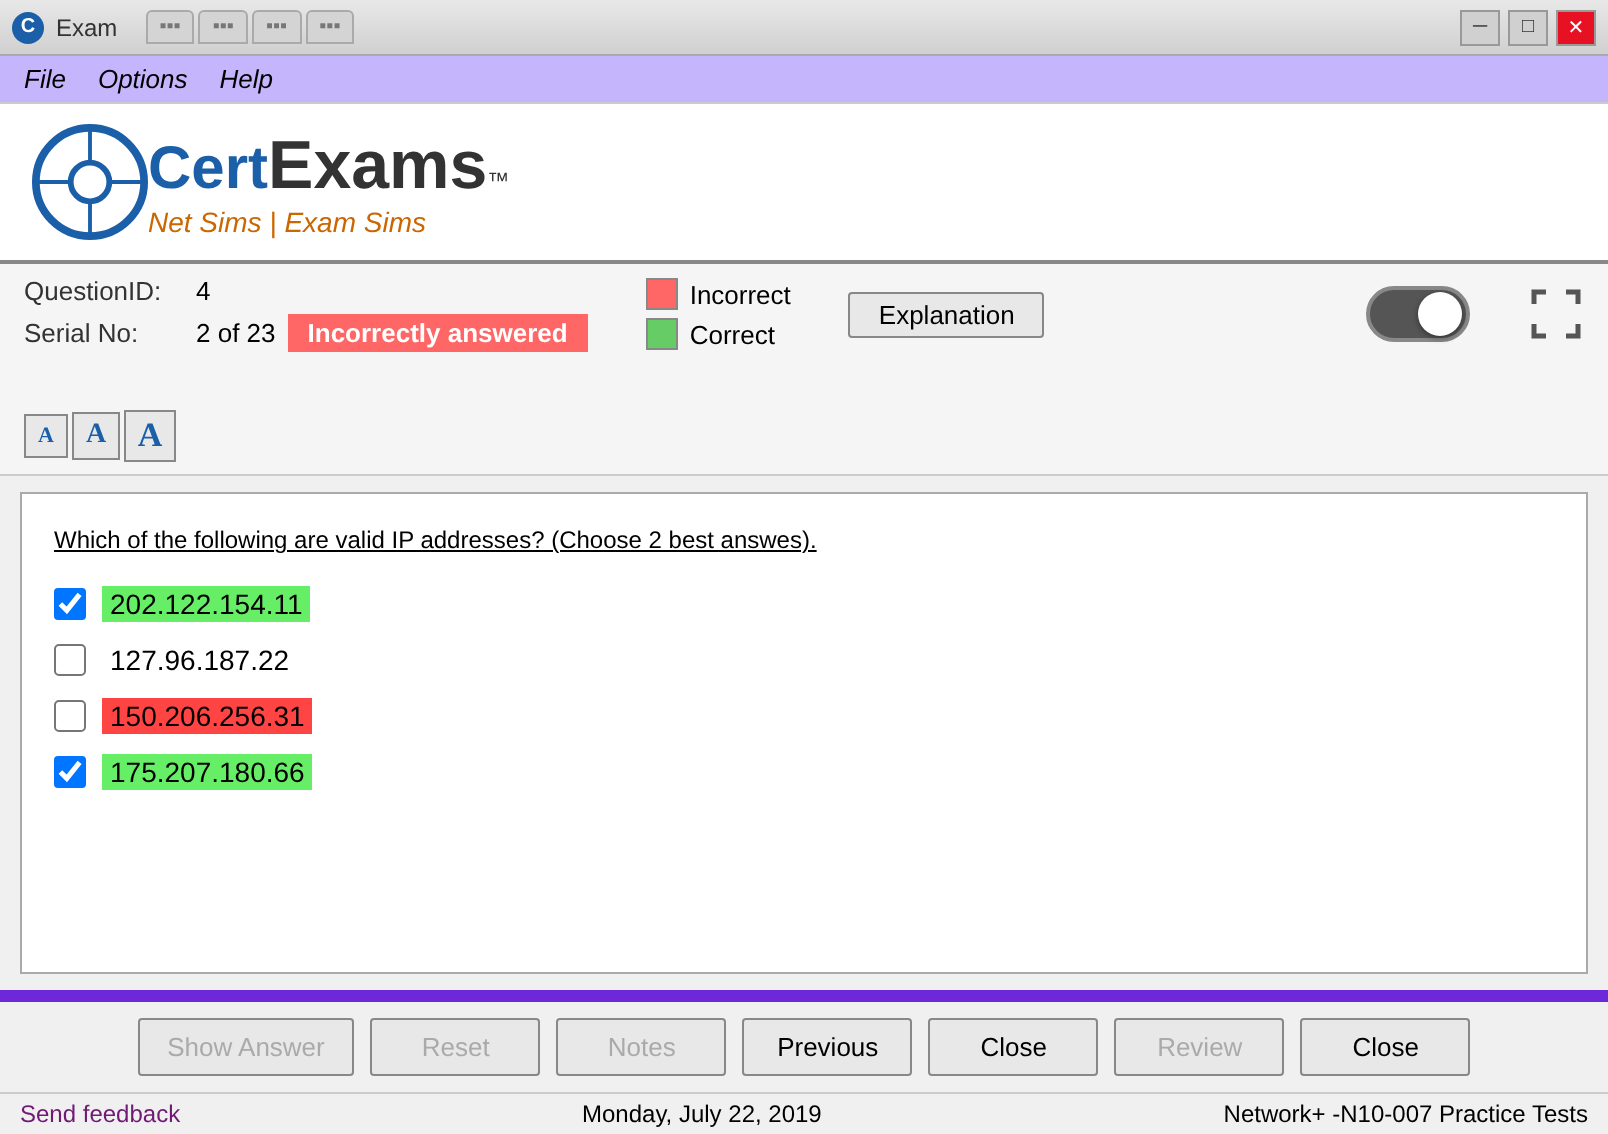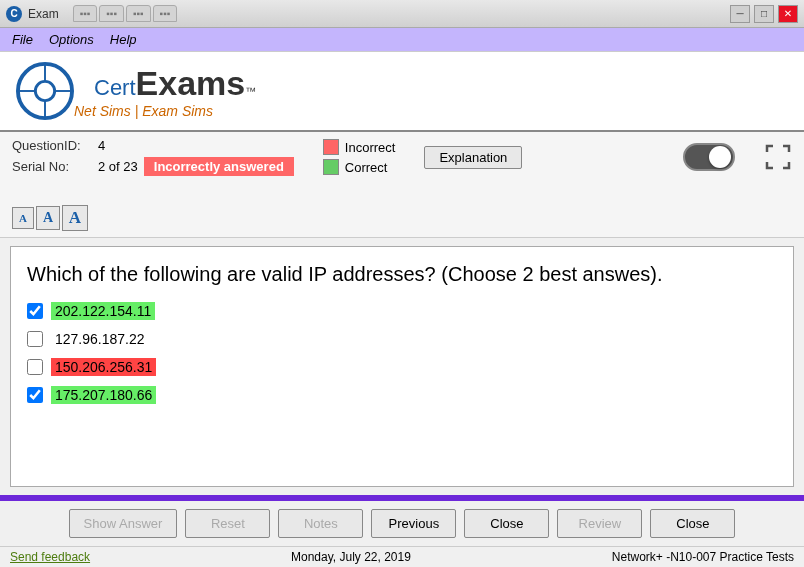--- a/index.html
+++ b/index.html
@@ -230,23 +230,24 @@
     
     .question-area {
       background: white;
       border: 1px solid #aaa;
       margin: 8px 10px;
       padding: 16px;
       flex: 1;
       min-height: 220px;
     }
     .question-text {
-      font-size: 20px;
+      font-size: 12px;
       color: #000;
       margin-bottom: 16px;
+      text-decoration: underline;
     }
     .answer-option {
       display: flex;
       align-items: center;
       gap: 8px;
       margin-bottom: 10px;
     }
     .answer-option input[type="checkbox"] {
       width: 16px;
       height: 16px;
@@ -294,22 +295,21 @@
     .status-bar {
       background: #f0f0f0;
       border-top: 1px solid #ccc;
       padding: 3px 10px;
       display: flex;
       align-items: center;
       justify-content: space-between;
       font-size: 12px;
     }
     .send-feedback {
-      color: #4d7c0f;
-      text-decoration: underline;
+      color: #701a75;
       cursor: pointer;
     }
 
     .main-content {
       display: flex;
       flex-direction: column;
       height: calc(567px - 28px - 24px);
     }
     .spacer { flex: 1; }
 
@@ -351,21 +351,21 @@
     <svg class="logo-svg" viewBox="0 0 60 60">
       <circle cx="30" cy="30" r="28" fill="none" stroke="#1a5fa8" stroke-width="4"></circle>
       <circle cx="30" cy="30" r="10" fill="none" stroke="#1a5fa8" stroke-width="3"></circle>
       <line x1="30" y1="2" x2="30" y2="20" stroke="#1a5fa8" stroke-width="2"></line>
       <line x1="30" y1="40" x2="30" y2="58" stroke="#1a5fa8" stroke-width="2"></line>
       <line x1="2" y1="30" x2="20" y2="30" stroke="#1a5fa8" stroke-width="2"></line>
       <line x1="40" y1="30" x2="58" y2="30" stroke="#1a5fa8" stroke-width="2"></line>
     </svg>
     <div class="logo-text-area">
       <div style="display:flex; align-items:baseline;">
-        <span style="font-size:22px; font-weight:normal; color:#1a5fa8;margin-left:20px;">Cert</span>
+        <span style="font-size:30px; font-weight:bold; color:#1a5fa8;">Cert</span>
         <span style="font-size:34px; font-weight:bold; color:#333;">Exams</span>
         <span style="font-size:11px; vertical-align:super; color:#333;">™</span>
       </div>
       <div style="color:#cc6600; font-size:14px; font-style:italic;">Net Sims | Exam Sims</div>
     </div>
   </div>
 
   <div class="info-bar">
     <div class="info-row">
       <div class="info-field">

